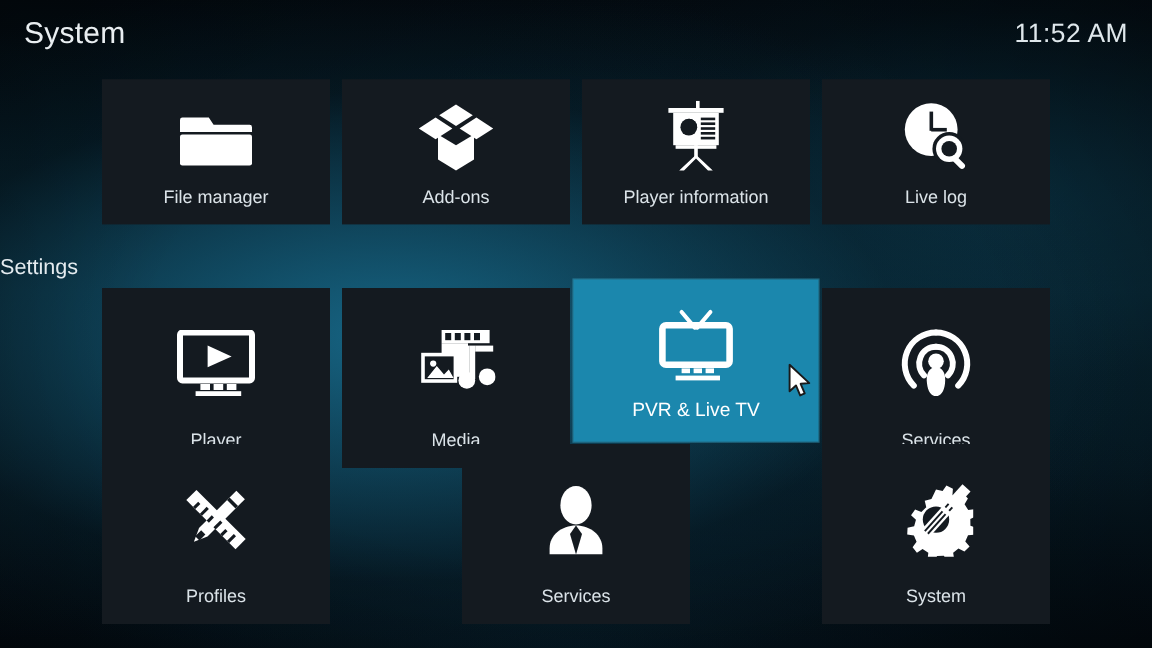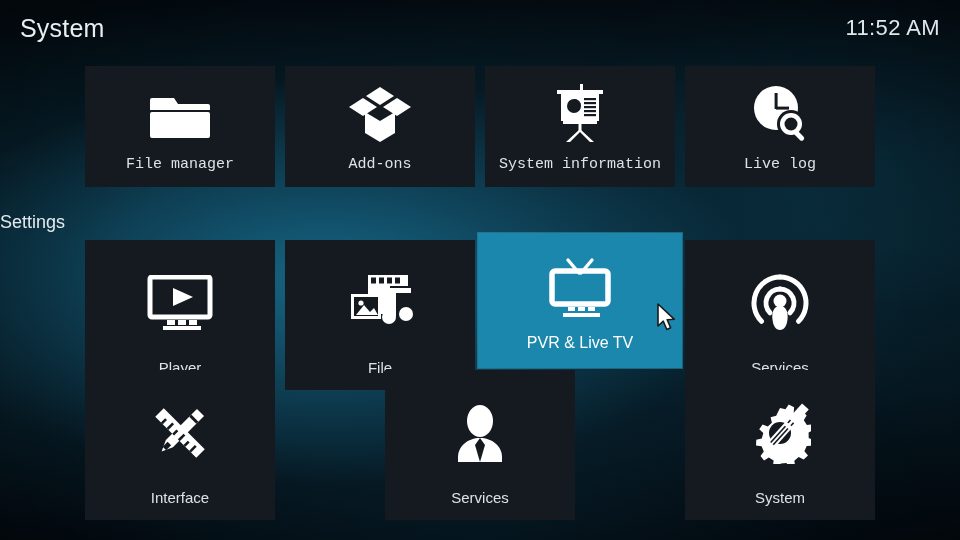--- a/index.html
+++ b/index.html
@@ -39,21 +39,21 @@
   #clock {
     font-size:22px; color:#dfe7eb; font-weight:400; letter-spacing:0.4px;
   }
 
   
   .grid-row {
     position:absolute; left:85px; width:790px;
     display:flex; justify-content:space-between;
     z-index:5;
   }
-  #row-top    { top:66px;font-family:Liberation Mono, monospace;  }
+  #row-top    { top:66px;  }
   #row-mid    { top:240px; }
   #row-bottom { top:370px; }
 
   .tile {
     width:190px; height:150px;
     background:#141a20;
     display:flex; flex-direction:column;
     align-items:center; justify-content:flex-start;
     position:relative;
     cursor:pointer;
@@ -145,21 +145,21 @@
         <circle cx="24" cy="22" r="7" fill="#141a20"></circle>
         <path d="M24 15a7 7 0 0 1 7 7h-7z" fill="#141a20"></path>
         <path d="M24 15v7h7a7 7 0 0 0-7-7z" fill="#ffffff" opacity="0"></path>
         <rect x="34" y="14" width="12" height="2.2" fill="#141a20"></rect>
         <rect x="34" y="18" width="12" height="2.2" fill="#141a20"></rect>
         <rect x="34" y="22" width="12" height="2.2" fill="#141a20"></rect>
         <rect x="34" y="26" width="12" height="2.2" fill="#141a20"></rect>
         <rect x="34" y="30" width="12" height="2.2" fill="#141a20"></rect>
       </svg>
     </div>
-    <div class="tile-label">System information</div>
+    <div class="tile-label">Player information</div>
   </div>
 
   <div class="tile">
     <div class="icon-wrap">
       <svg class="ico" width="62" height="60" viewBox="0 0 62 60" fill="#ffffff">
         <circle cx="27" cy="24" r="22"></circle>
         <rect x="25.6" y="9" width="3" height="16" fill="#141a20"></rect>
         <rect x="27" y="22.6" width="13" height="3" fill="#141a20"></rect>
         <circle cx="42" cy="40" r="14" fill="#141a20"></circle>
         <circle cx="42" cy="40" r="11" fill="#ffffff"></circle>
@@ -203,21 +203,21 @@
         <rect x="7" y="24" width="24" height="19" fill="#141a20"></rect>
         <circle cx="14" cy="30" r="2.6" fill="#ffffff"></circle>
         <path d="M9 42 L17 32 L23 39 L27 35 L31 42 Z" fill="#ffffff"></path>
         <rect x="44" y="15" width="5" height="28"></rect>
         <rect x="49" y="15" width="15" height="5"></rect>
         <circle cx="42" cy="44" r="7"></circle>
         <circle cx="59" cy="41" r="7"></circle>
         <rect x="39" y="15" width="5" height="30"></rect>
       </svg>
     </div>
-    <div class="tile-label">File</div>
+    <div class="tile-label">Media</div>
   </div>
 
   <div class="tile-slot">
     <div class="tile selected">
       <div class="icon-wrap">
         <svg class="ico" width="72" height="62" viewBox="0 0 72 62" fill="none">
           <path d="M24 4 L35 17" stroke="#ffffff" stroke-width="3.4" stroke-linecap="round"></path>
           <path d="M48 4 L37 17" stroke="#ffffff" stroke-width="3.4" stroke-linecap="round"></path>
           <rect x="8" y="15" width="56" height="33" rx="3" stroke="#ffffff" stroke-width="5.5"></rect>
           <rect x="24" y="51" width="7" height="4" fill="#ffffff"></rect>
@@ -261,21 +261,21 @@
           <rect x="25" y="2" width="12" height="58"></rect>
           <rect x="25" y="10" width="6" height="2.6" fill="#141a20"></rect>
           <rect x="25" y="18" width="8" height="2.6" fill="#141a20"></rect>
           <rect x="25" y="26" width="6" height="2.6" fill="#141a20"></rect>
           <rect x="25" y="34" width="8" height="2.6" fill="#141a20"></rect>
           <rect x="25" y="42" width="6" height="2.6" fill="#141a20"></rect>
           <rect x="25" y="50" width="8" height="2.6" fill="#141a20"></rect>
         </g>
       </svg>
     </div>
-    <div class="tile-label">Interface</div>
+    <div class="tile-label">Profiles</div>
   </div>
 
   <div class="tile">
     <div class="icon-wrap">
       <svg class="ico" width="60" height="58" viewBox="0 0 60 58" fill="#ffffff">
         <ellipse cx="30" cy="17" rx="13" ry="16"></ellipse>
         <path d="M30 34c-12 0-22 8-22 19v5h44v-5c0-11-10-19-22-19z"></path>
         <path d="M30 34 L25 41 L30 58 L35 41 Z" fill="#141a20"></path>
       </svg>
     </div>

